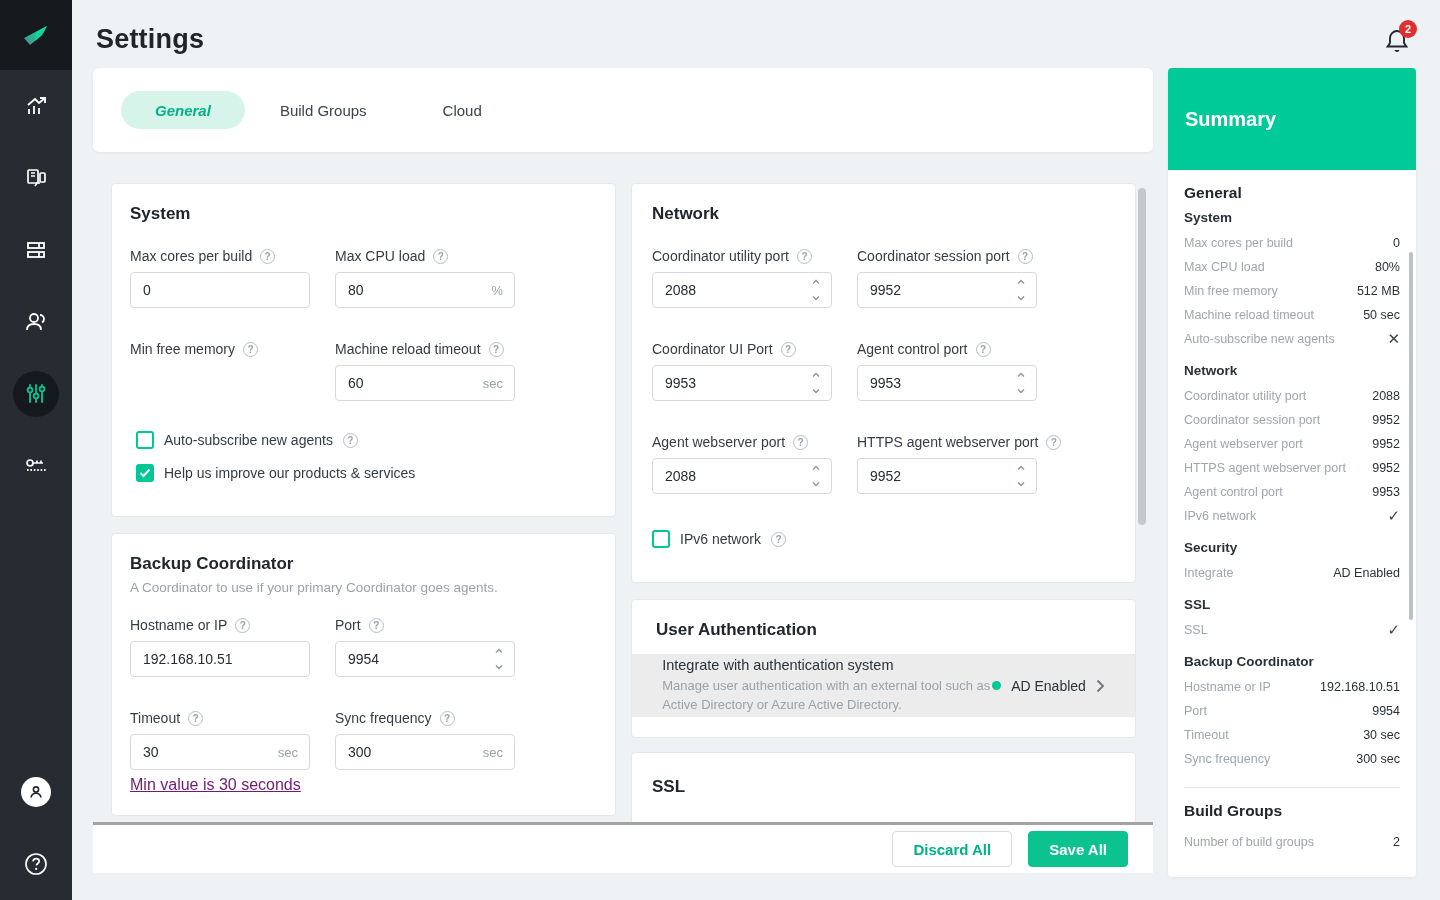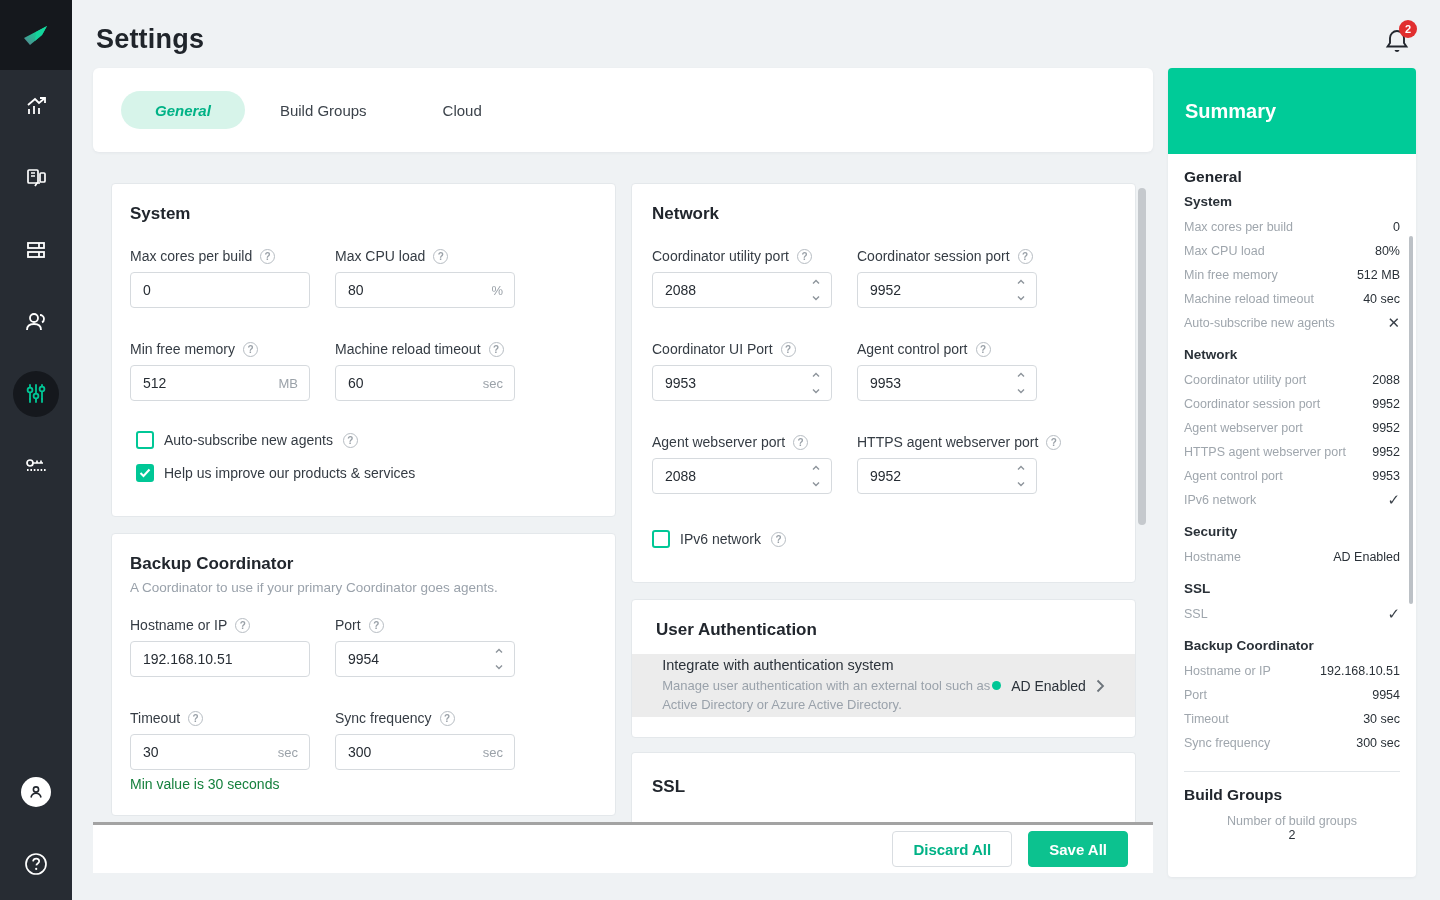--- a/index.html
+++ b/index.html
@@ -40,21 +40,21 @@
 
   .sub { font-size:13.5px; color:#9aa2ab; margin-top:6px; }
   .fgrid { display:grid; grid-template-columns:180px 180px; column-gap:25px; row-gap:33px; margin-top:24px; }
   .flabel { display:flex; align-items:center; gap:8px; font-size:14px; color:#353c44; margin-bottom:8px; white-space:nowrap; }
   .help { width:15px; height:15px; min-width:15px; border:1px solid #b7bdc3; border-radius:50%; color:#9aa1a8; font-size:10px; line-height:13px; text-align:center; font-weight:700; }
   .ibox { position:relative; width:180px; }
   .ibox input { width:100%; height:36px; border:1px solid #d6dade; border-radius:4px; padding:0 28px 0 12px; font-size:14px; color:#262c33; font-family:"Liberation Sans",sans-serif; background:#fff; outline:none; }
   .ibox input.no-suffix { padding-right:12px; }
   .suffix { position:absolute; right:12px; top:0; height:36px; display:flex; align-items:center; font-size:13px; color:#9ba2a9; pointer-events:none; }
   .spin { position:absolute; right:10px; top:6px; width:12px; height:24px; display:flex; flex-direction:column; align-items:center; justify-content:space-between; cursor:pointer; }
-  .helper { font-size:14px; color:#15803d; margin-top:6px; }
+  .helper { font-size:16px; color:#701a75; margin-top:6px;text-decoration:underline; }
 
   .cbrow { display:flex; align-items:center; gap:10px; margin-left:6px; }
   .cbrow + .cbrow { margin-top:15px; }
   .cb { width:18px; height:18px; border:2px solid #00c796; border-radius:3px; background:#fff; display:flex; align-items:center; justify-content:center; cursor:pointer; }
   .cb.checked { background:#00c796; border-color:#00c796; }
   .cb svg { display:block; }
   .cblabel { font-size:14px; color:#343b43; }
   .checks { margin-top:30px; }
 
   
@@ -73,21 +73,21 @@
   .sum-scroll { position:absolute; right:3px; top:82px; width:4px; height:368px; border-radius:2px; background:#bcc1c6; cursor:pointer; }
 
   
   .footer { position:absolute; left:93px; top:822px; width:1060px; height:51px; background:#fff; border-top:3px solid #a3a3a3; display:flex; align-items:center; justify-content:flex-end; gap:16px; padding-right:25px; z-index:3; }
   .btn { height:36px; border-radius:4px; font-size:15px; font-weight:600; font-family:"Liberation Sans",sans-serif; cursor:pointer; display:flex; align-items:center; padding:0 20px; }
   .btn-ghost { background:#fff; border:1px solid #d9dde1; color:#00b286; }
   .btn-solid { background:#0cc28f; border:1px solid #0cc28f; color:#fff; }
 
   
   .summary { position:absolute; left:1168px; top:68px; width:248px; height:809px; background:#fff; border-radius:4px; box-shadow:0 1px 3px rgba(40,50,60,.06); }
-  .sum-head { height:86px; background:#00cb98; border-radius:4px 4px 0 0; display:flex; align-items:center; padding-left:17px; }
+  .sum-head { height:102px; background:#00cb98; border-radius:4px 4px 0 0; display:flex; align-items:center; padding-left:17px; }
   .sum-head .t { color:#fff; font-size:20px; font-weight:700; }
   .sum-body { position:relative; padding:14px 16px 0 16px; height:723px; overflow:hidden; }
   .sum-h1 { font-size:15.5px; font-weight:700; color:#21262d; margin-bottom:8px; }
   .sum-gt { font-size:13.5px; font-weight:700; color:#2a3138; margin:12px 0 6px 0; }
   .srow { display:flex; align-items:center; justify-content:space-between; height:24px; }
   .srow .sl { font-size:12.5px; color:#9fa6ad; }
   .srow .sv { font-size:12.5px; color:#2a3138; }
   .srow .sv.mark { font-size:15px; color:#3a4149; }
   .sum-div { border-top:1px solid #e2e6e9; margin:16px 0 14px 0; }
 </style>
@@ -223,21 +223,20 @@
             <span>Max CPU load</span>
             <span class="help">?</span>
           </div>
         <div class="ibox"><input value="80" style=""><span class="suffix">%</span></div>
       </div>
       <div class="field">
         <div class="flabel">
             <span>Min free memory</span>
             <span class="help">?</span>
           </div>
-        <div class="ibox"><input value="512" style=""><span class="suffix">MB</span></div>
       </div>
       <div class="field">
         <div class="flabel">
             <span>Machine reload timeout</span>
             <span class="help">?</span>
           </div>
         <div class="ibox"><input value="60" style=""><span class="suffix">sec</span></div>
       </div>
     </div>
     <div class="checks">
@@ -448,21 +447,21 @@
       <div class="srow">
           <span class="sl">Max CPU load</span>
           <span class="sv">80%</span>
         </div>
       <div class="srow">
           <span class="sl">Min free memory</span>
           <span class="sv">512 MB</span>
         </div>
       <div class="srow">
           <span class="sl">Machine reload timeout</span>
-          <span class="sv">40 sec</span>
+          <span class="sv">50 sec</span>
         </div>
       <div class="srow">
           <span class="sl">Auto-subscribe new agents</span>
           <span class="sv mark">✕</span>
         </div>
 
       <div class="sum-gt">Network</div>
       <div class="srow">
           <span class="sl">Coordinator utility port</span>
           <span class="sv">2088</span>
@@ -483,21 +482,21 @@
           <span class="sl">Agent control port</span>
           <span class="sv">9953</span>
         </div>
       <div class="srow">
           <span class="sl">IPv6 network</span>
           <span class="sv mark">✓</span>
         </div>
 
       <div class="sum-gt">Security</div>
       <div class="srow">
-          <span class="sl">Hostname</span>
+          <span class="sl">Integrate</span>
           <span class="sv">AD Enabled</span>
         </div>
 
       <div class="sum-gt">SSL</div>
       <div class="srow">
           <span class="sl">SSL</span>
           <span class="sv mark">✓</span>
         </div>
 
       <div class="sum-gt">Backup Coordinator</div>
@@ -513,21 +512,21 @@
           <span class="sl">Timeout</span>
           <span class="sv">30 sec</span>
         </div>
       <div class="srow">
           <span class="sl">Sync frequency</span>
           <span class="sv">300 sec</span>
         </div>
 
       <div class="sum-div"></div>
       <div class="sum-h1">Build Groups</div>
-      <div class="srow" style="margin-top:10px;flex-direction:column;">
+      <div class="srow" style="margin-top:10px;">
           <span class="sl">Number of build groups</span>
           <span class="sv">2</span>
         </div>
 
       <div class="sum-scroll"></div>
     </div>
   </aside>
 
 </div>
 

